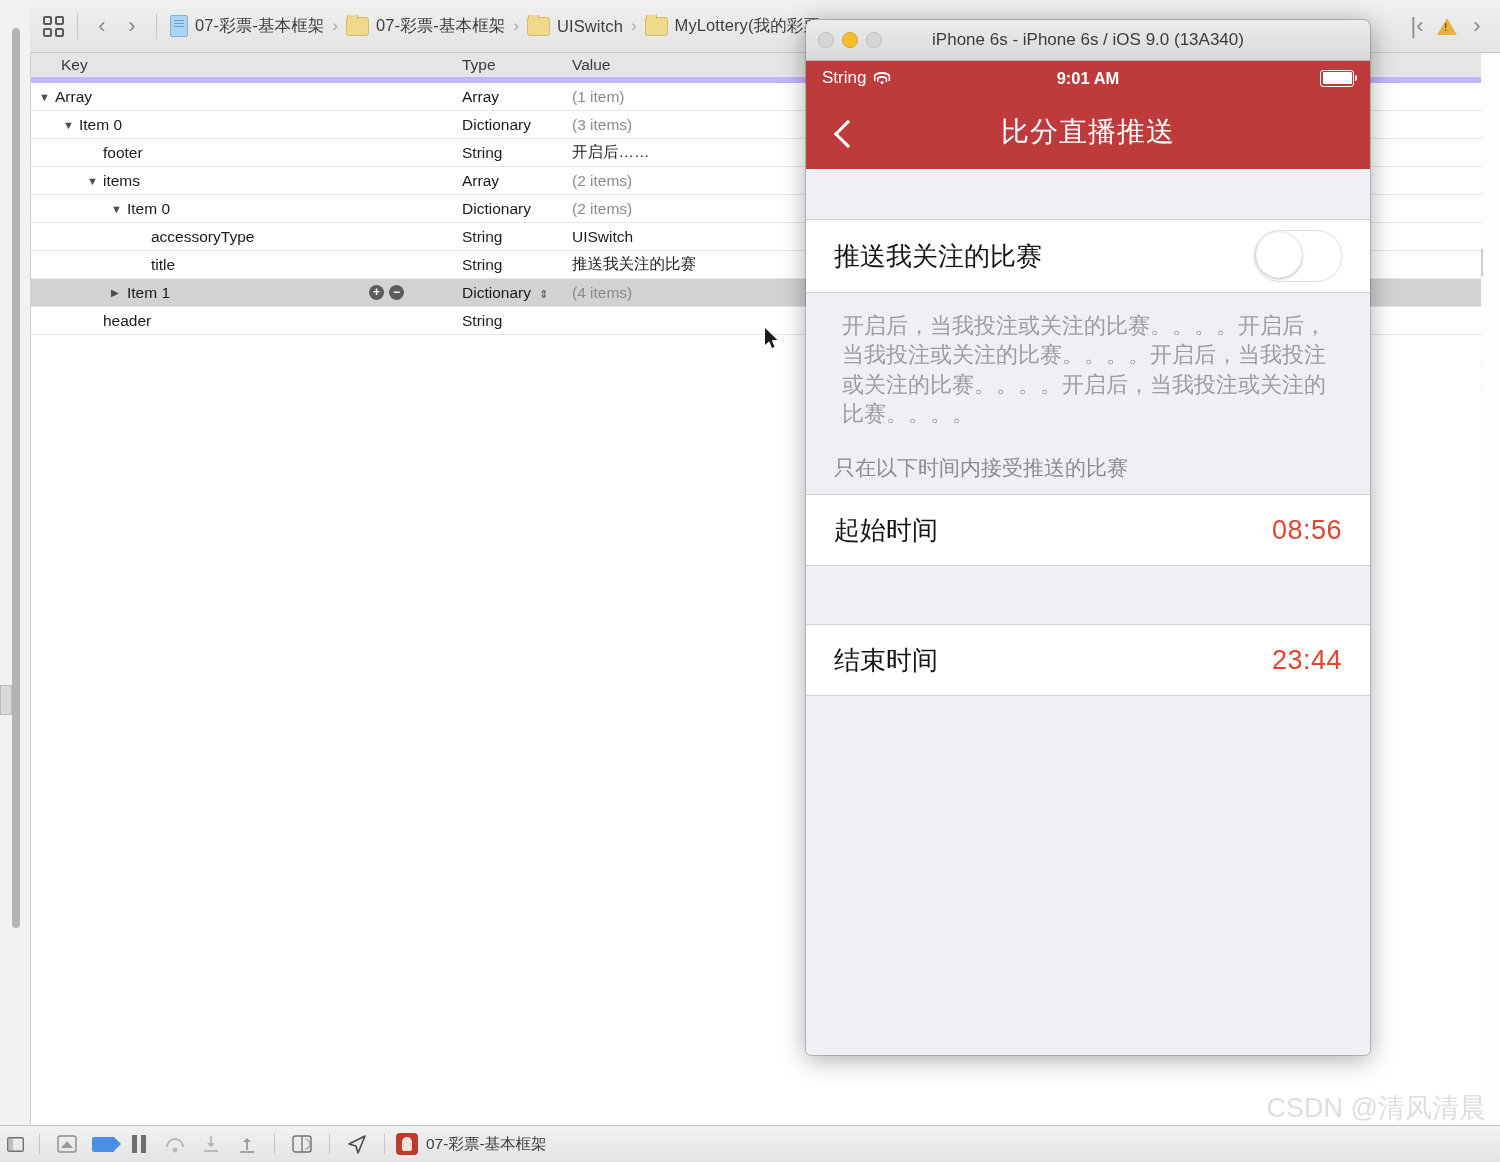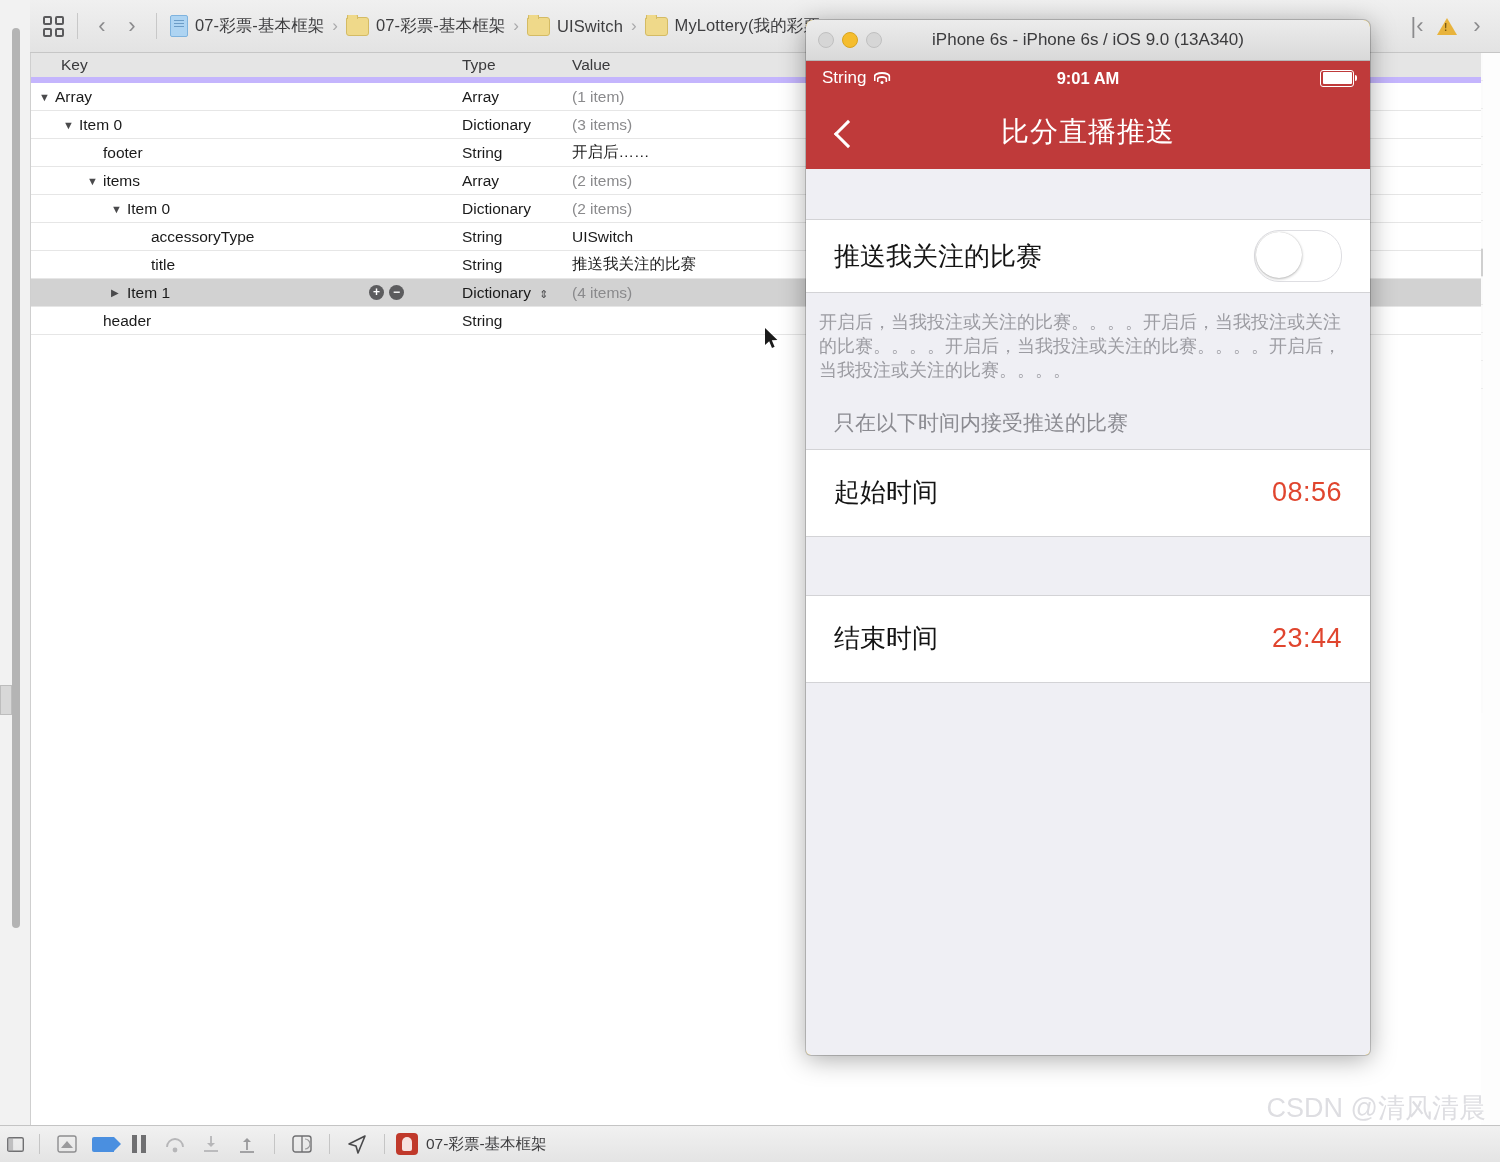--- a/index.html
+++ b/index.html
@@ -92,23 +92,23 @@
 
   .sim-body{background:#efeff4;height:887px;position:relative;}
   .gap{height:50px;}
   .cell{background:#fff;border-top:1px solid #d3d3d6;border-bottom:1px solid #d3d3d6;
     display:flex;align-items:center;padding:0 28px;box-sizing:border-box;}
   .cell-switch{height:74px;}
   .cell-label{font-size:26px;color:#141414;}
   .uiswitch{margin-left:auto;width:86px;height:50px;border-radius:25px;background:#fff;border:1.6px solid #dedee2;position:relative;}
   .uiswitch .knob{position:absolute;left:1px;top:1px;width:46px;height:46px;border-radius:50%;background:#fff;
     box-shadow:0 1px 3px rgba(0,0,0,.28),0 0 1px rgba(0,0,0,.22);}
-  .footer-text{padding:18px 28px 10px 13px;color:#9b9ba1;font-size:18px;line-height:1.33;}
+  .footer-text{padding:18px 28px 10px 36px;color:#9b9ba1;font-size:22px;line-height:1.33;}
   .sec-header{padding:16px 28px 12px 28px;color:#8b8b91;font-size:21px;}
-  .cell-time{height:88px;}
+  .cell-time{height:72px;}
   .time-val{margin-left:auto;color:#e0452e;font-size:27px;letter-spacing:.5px;}
   .cell-sep{height:58px;}
 
   
   .debugbar{position:absolute;left:0;bottom:0;width:1500px;height:36px;
     background:linear-gradient(#f1f1f1,#e4e4e4);border-top:1px solid #c4c4c4;display:flex;align-items:center;}
   .db-corner{width:30px;display:flex;align-items:center;justify-content:center;}
   .db-sep{width:1px;height:20px;background:#c5c5c5;margin:0 9px;}
   .db-icon{width:36px;height:26px;display:flex;align-items:center;justify-content:center;color:#6f6f71;}
   .db-flag{width:22px;height:15px;background:#4a8fe0;border-radius:2px 0 0 2px;position:relative;}

